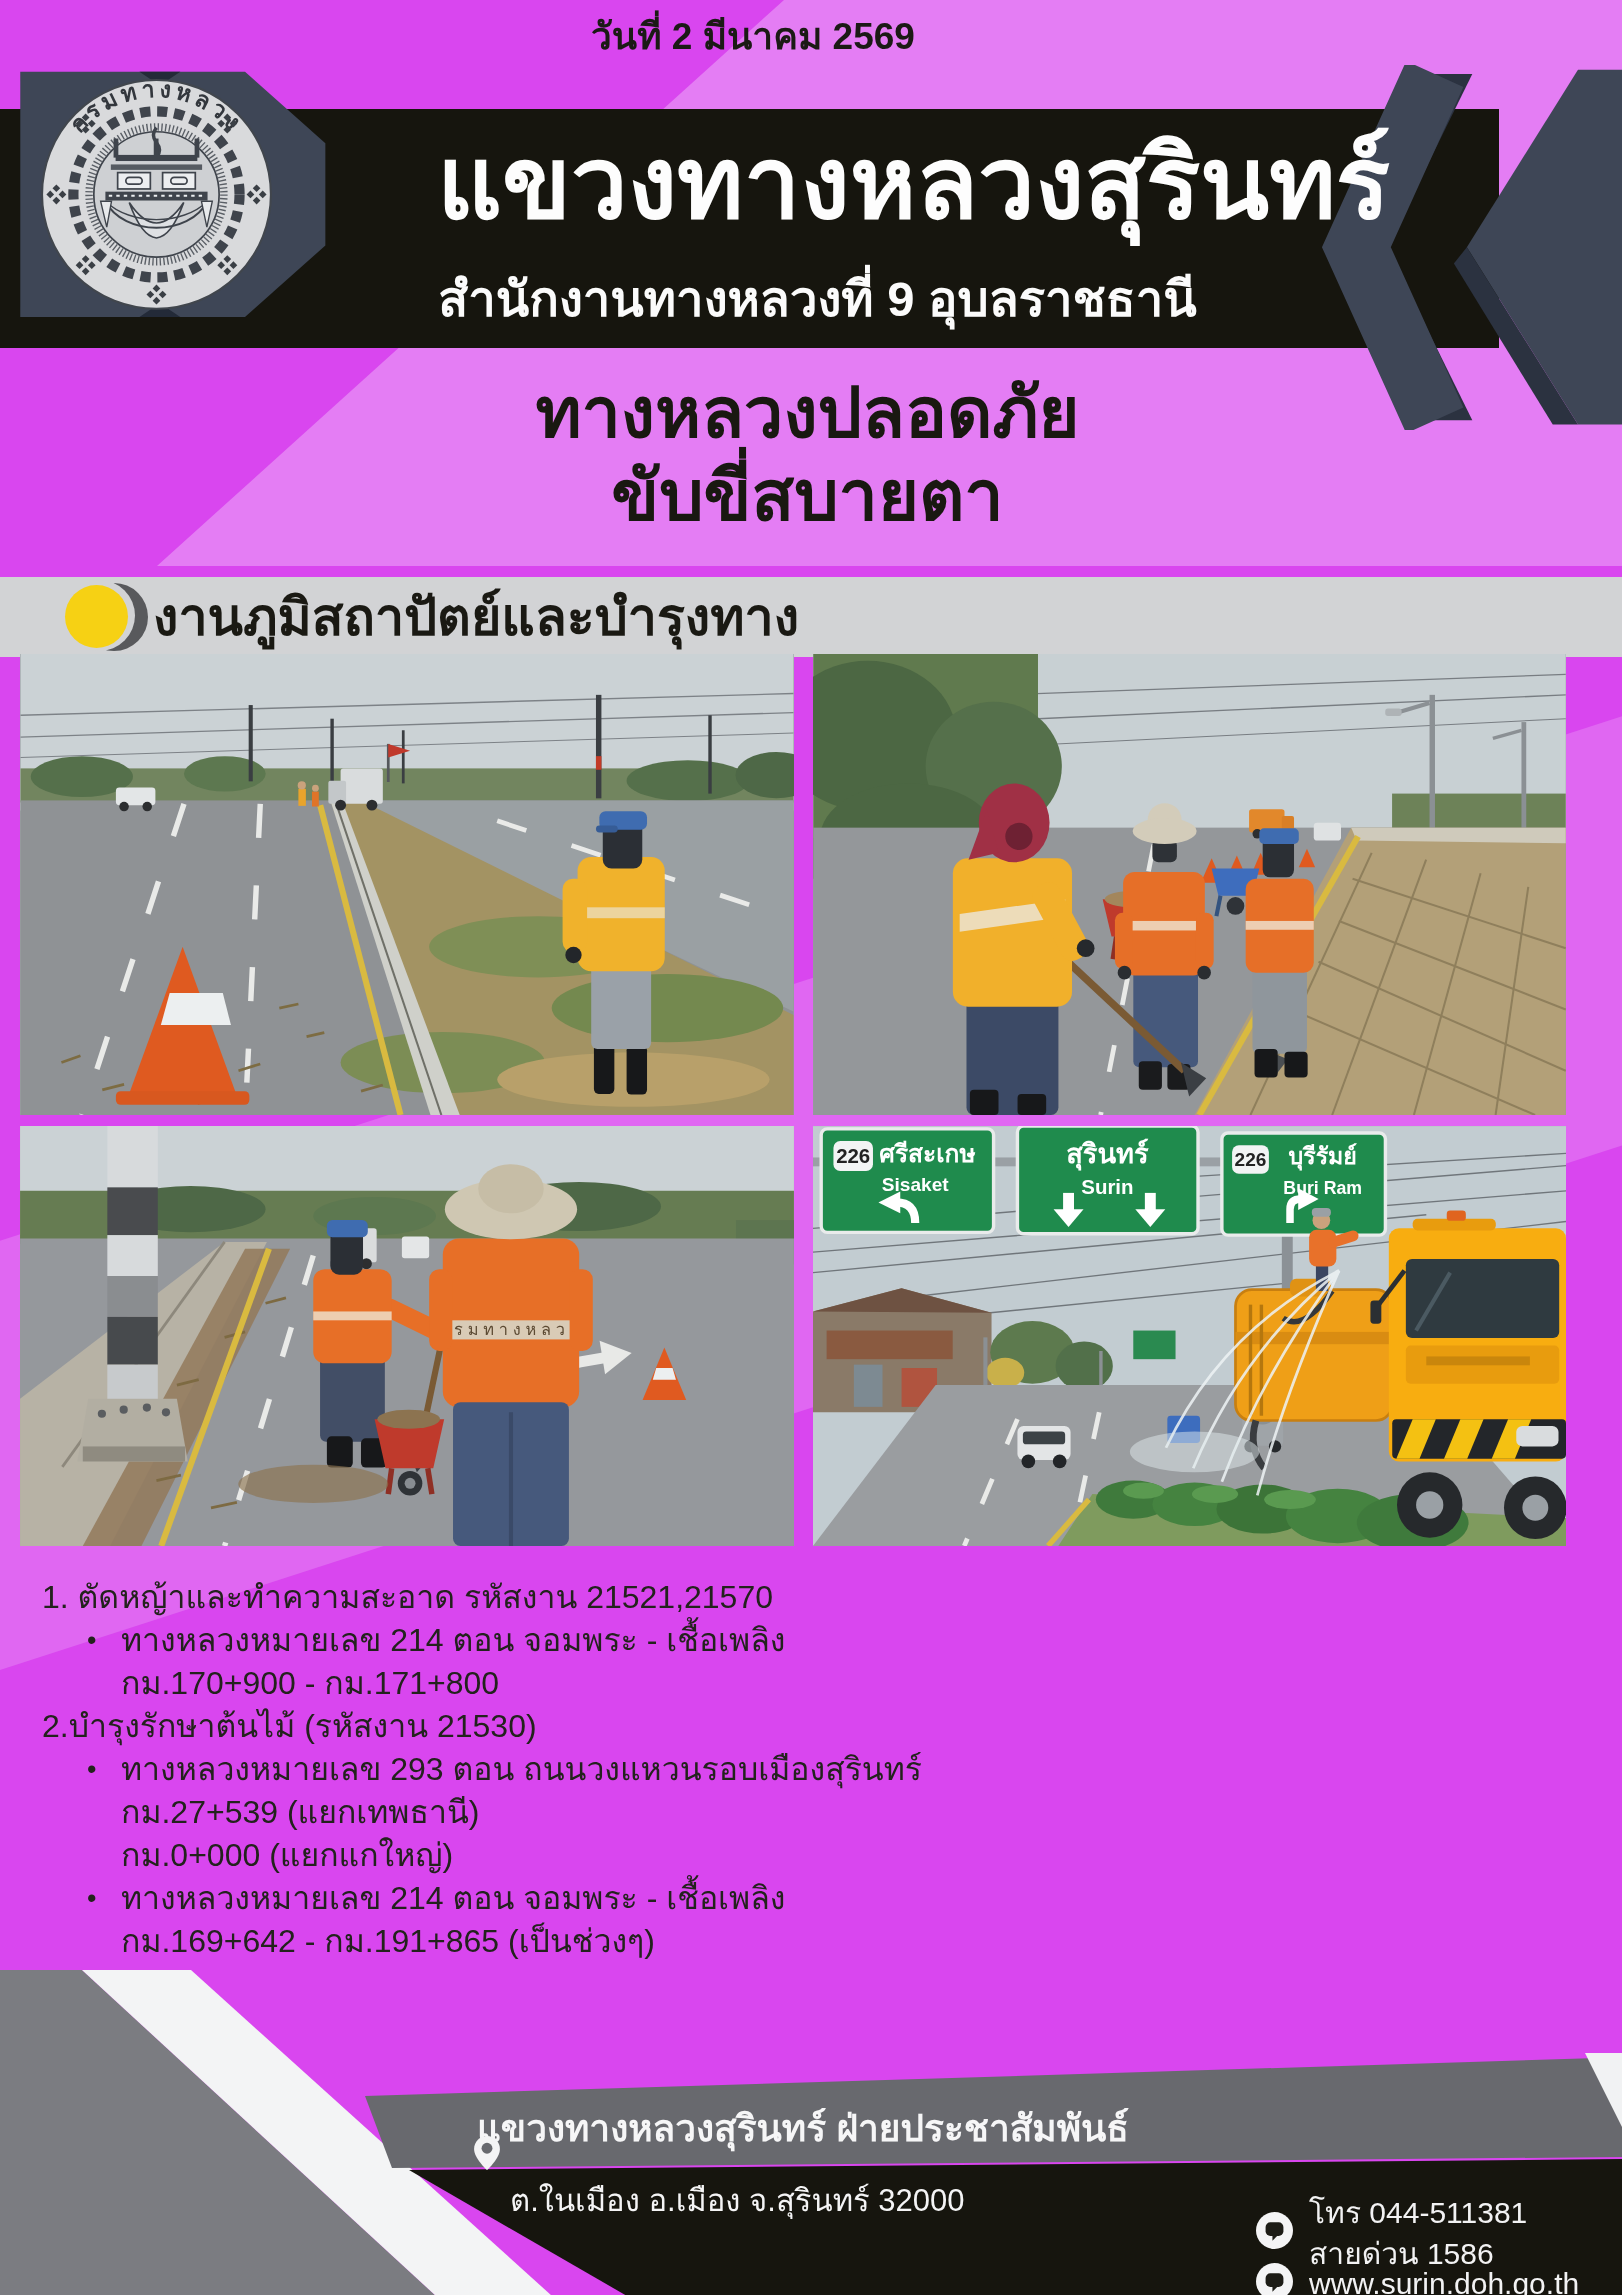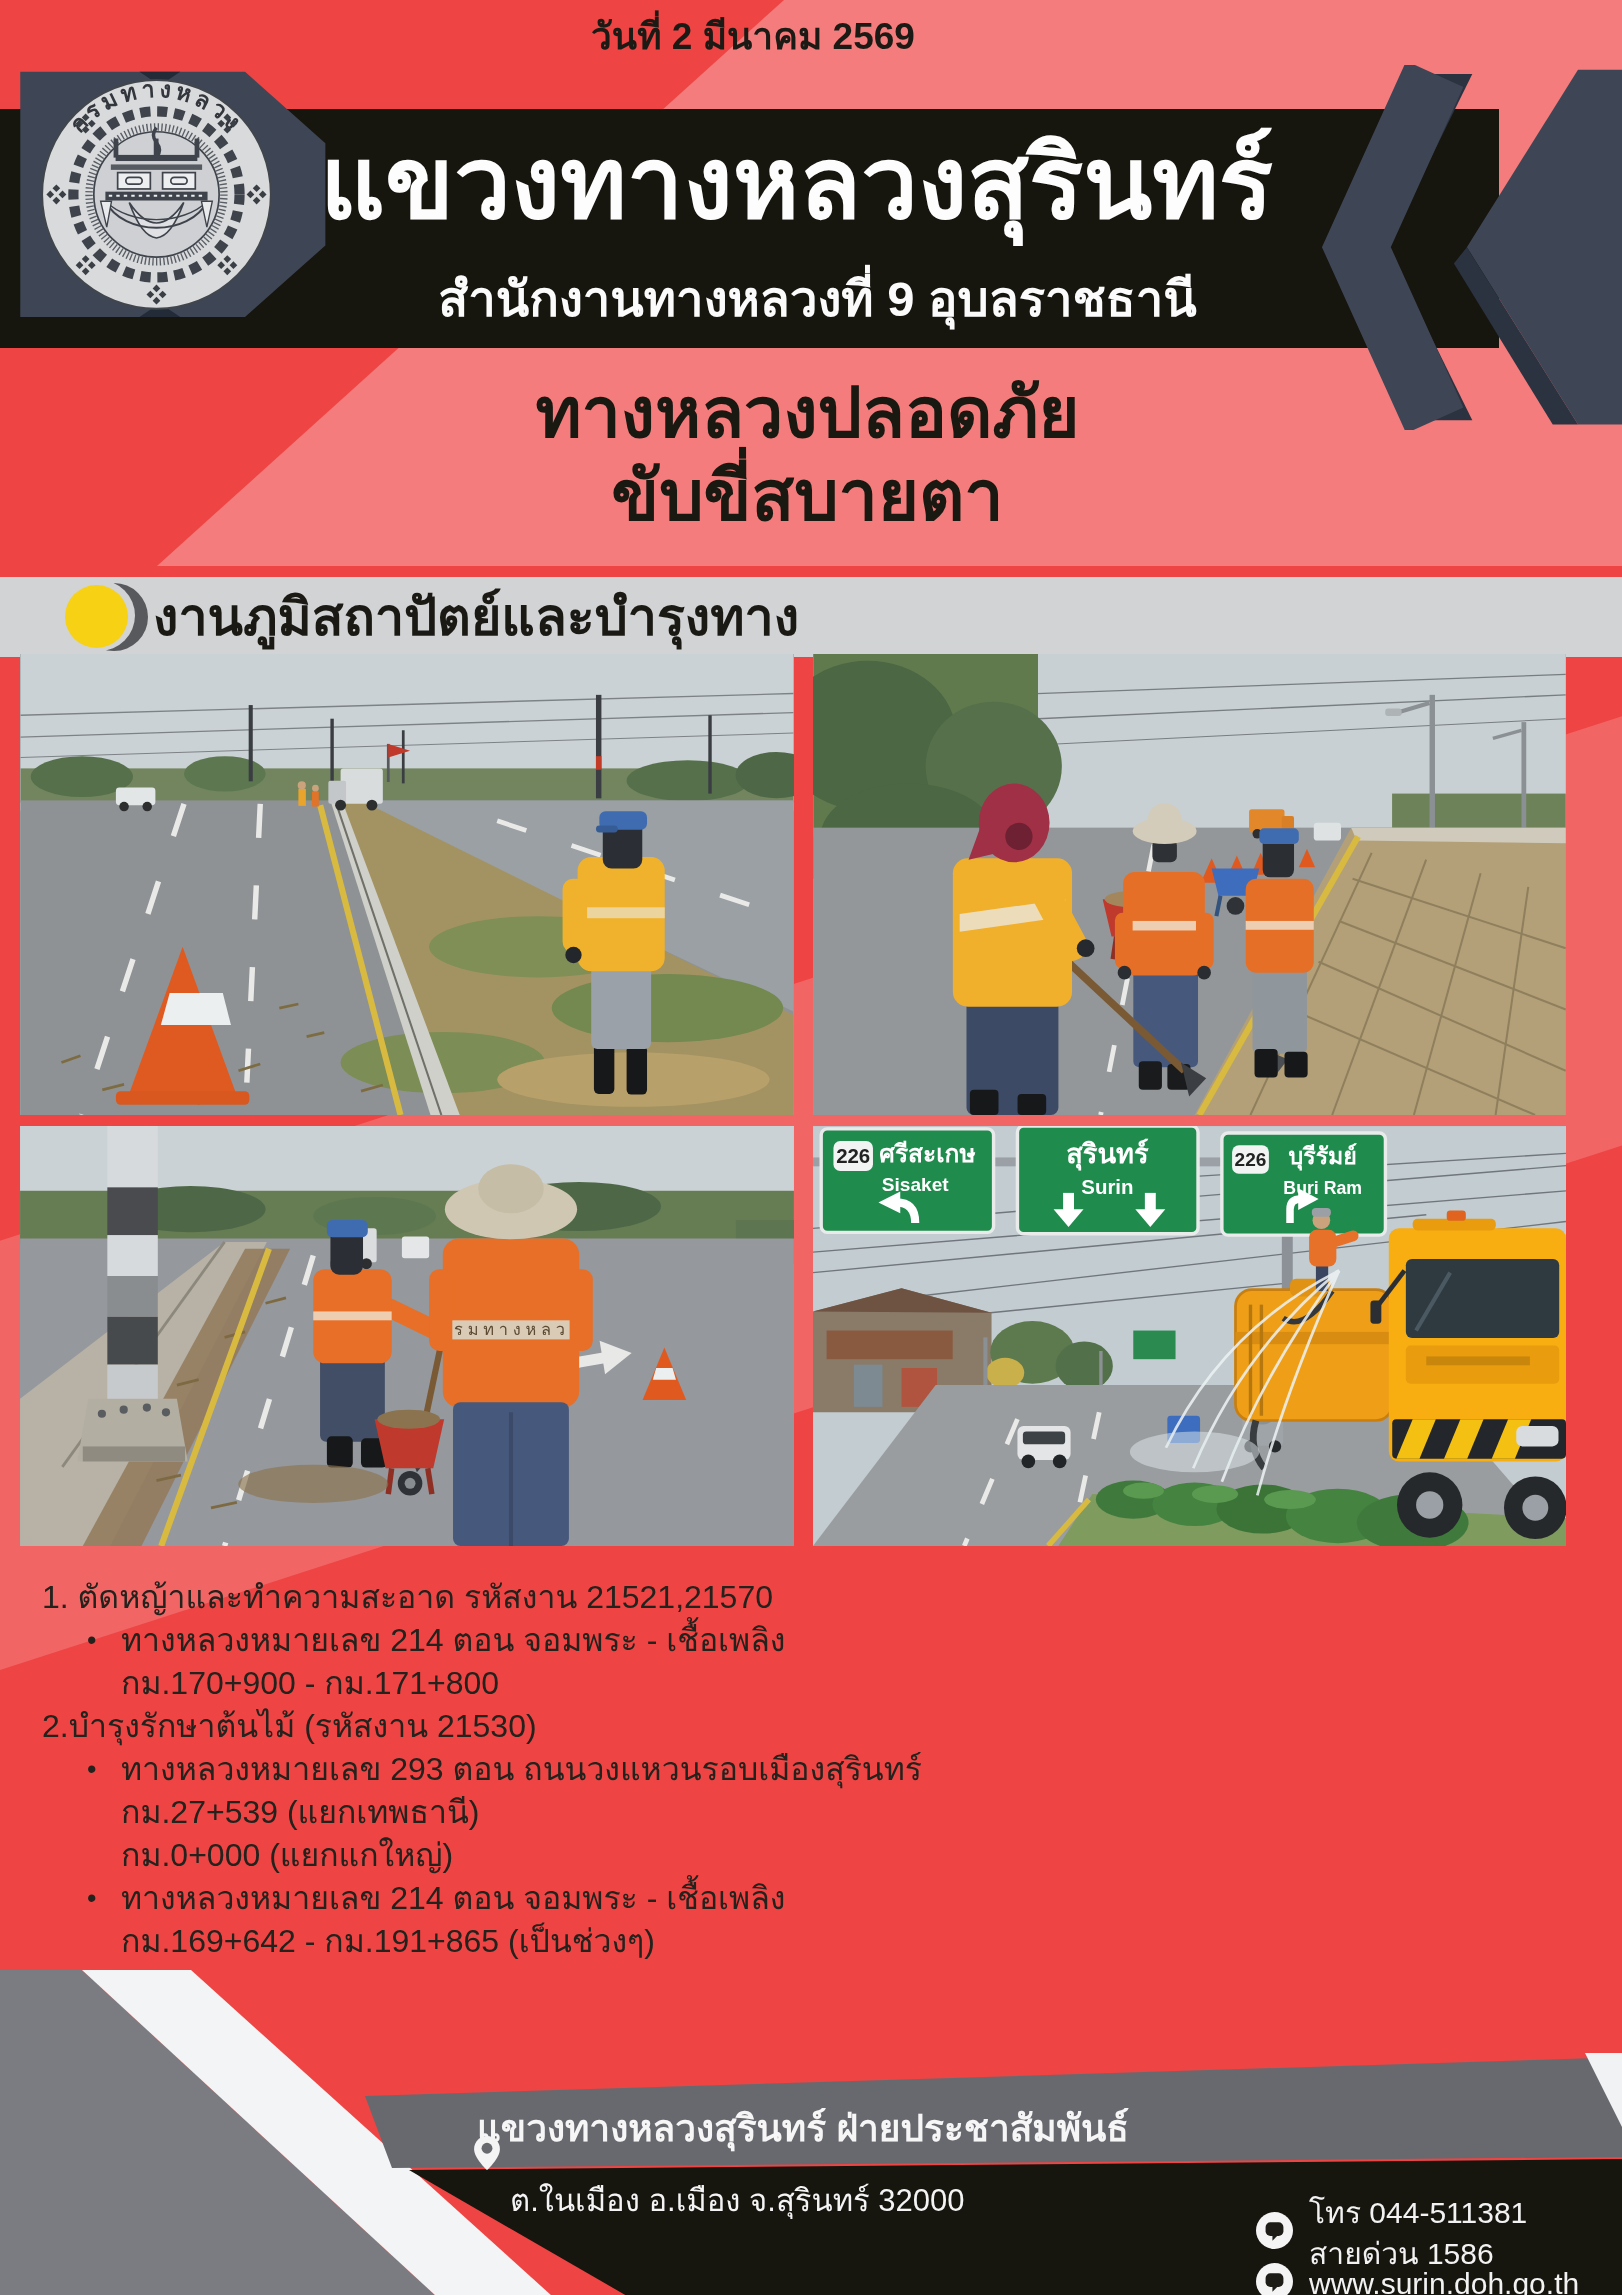--- a/index.html
+++ b/index.html
@@ -1,29 +1,29 @@
 <!DOCTYPE html>
 <html style="font-size:11px"><head>
 <meta charset="utf-8">
 <style>
   html,body{margin:0;padding:0;background:#cfd0d2;}
-  .page{position:relative;width:1623px;height:2295px;background:#ef4444;overflow:hidden;
+  .page{position:relative;width:1623px;height:2295px;background:#d946ef;overflow:hidden;
         font-family:"Liberation Sans",sans-serif;}
   .abs{position:absolute;}
   
   .bg-diag1{left:0;top:0;width:1623px;height:613px;
     clip-path:polygon(784px 0,1623px 0,1623px 566px,157px 566px);
     background:rgba(255,255,255,.30);}
   .bg-diag2{left:0;top:716px;width:1623px;height:954px;
     clip-path:polygon(0 55%,100% 0,100% 45%,0 100%);
     background:rgba(255,255,255,.18);}
   
   .black-band{left:0;top:109px;width:1499px;height:239px;background:#16150e;}
   .date{left:0;top:5.5px;width:1506px;text-align:center;font-size:37px;font-weight:bold;color:#1b1a15;}
-  .title{left:320px;top:115px;width:1070px;text-align:left;color:#fdfdfd;
+  .title{left:320px;top:115px;width:1070px;text-align:right;color:#fdfdfd;
          font-size:101px;font-weight:bold;line-height:1.35;white-space:nowrap;}
   .subtitle{left:320px;top:260px;width:995px;text-align:center;color:#fbfbfb;
             font-size:49px;font-weight:bold;white-space:nowrap;}
   .slogan1{left:0;top:368px;width:1615px;text-align:center;font-size:70px;font-weight:bold;color:#191811;line-height:1.3;}
   .slogan2{left:0;top:451px;width:1615px;text-align:center;font-size:70px;font-weight:bold;color:#191811;line-height:1.3;}
   
   .section-band{left:0;top:577px;width:1623px;height:80px;background:#d2d3d5;}
   .sec-crescent{left:80px;top:583px;width:68px;height:68px;border-radius:50%;background:#58595c;}
   .sec-crescent-mask{left:64px;top:580px;width:71px;height:71px;border-radius:50%;background:#d2d3d5;}
   .sec-dot{left:65px;top:585px;width:63px;height:63px;border-radius:50%;background:#f6d114;}

